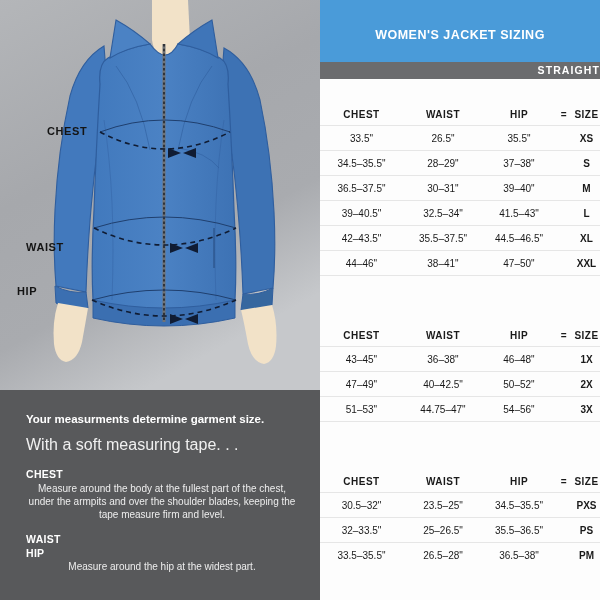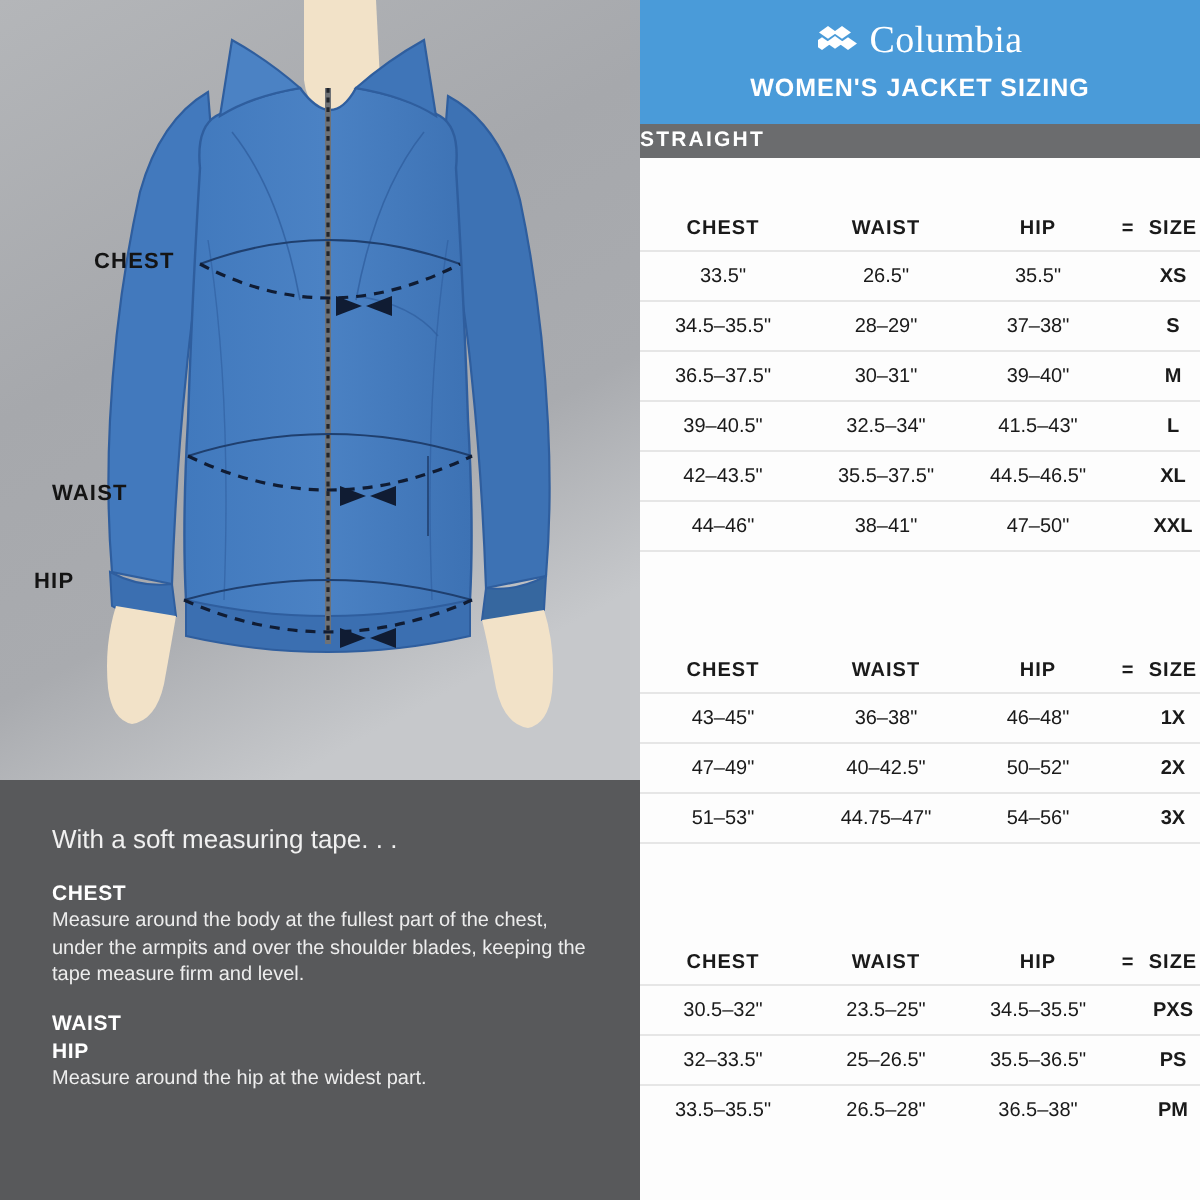--- a/index.html
+++ b/index.html
@@ -28,44 +28,44 @@
   .lbl-chest{left:47px;top:125px;}
   .lbl-waist{left:26px;top:241px;}
   .lbl-hip{left:17px;top:285px;}
 
   .instructions{
     position:absolute;left:0;top:390px;width:320px;height:210px;
     background:#58595b;color:#ffffff;
     box-sizing:border-box;padding:22px 22px 0 26px;
   }
   .ins-title{font-size:11.5px;font-weight:bold;margin:0 0 9px 0;line-height:1.25;}
-  .ins-sub{font-size:13px;margin:0 0 12px 0;line-height:1.25;color:#f0f0f0;}
+  .ins-sub{font-size:16px;margin:0 0 12px 0;line-height:1.25;color:#f0f0f0;}
   .ins-h{font-size:10.5px;font-weight:bold;margin:0;line-height:1.35;letter-spacing:.3px;}
-  .ins-p{font-size:10px;margin:0 0 11px 0;line-height:1.32;color:#ededed;}
+  .ins-p{font-size:10px;margin:0 0 11px 0;line-height:1.32;color:#ededed;text-align:center;}
 
   
   .right-col{position:absolute;left:320px;top:0;width:280px;height:600px;background:#fdfdfd;}
 
   .brandbar{
     height:62px;background:#4a9bd9;color:#fff;
     display:flex;flex-direction:column;align-items:center;justify-content:center;
   }
   .brandline{display:flex;align-items:center;gap:4px;}
   .brandmark{display:block;}
   .brandname{
     font-family:"Liberation Serif", serif;
     font-size:19px;line-height:1;letter-spacing:.2px;
   }
   .brandsub{
     margin-top:7px;font-size:12.5px;font-weight:bold;letter-spacing:.5px;
   }
 
   .sechead{
     background:#6b6c6e;color:#ffffff;
-    height:17px;line-height:17px;text-align:left;
+    height:17px;line-height:17px;text-align:right;
     font-size:10.5px;font-weight:bold;letter-spacing:1.1px;
   }
 
   .tbl{width:100%;border-collapse:collapse;background:#fdfdfd;table-layout:fixed;}
   .tbl th,.tbl td{
     text-align:center;color:#1a1a1a;
     padding:0;height:24px;vertical-align:middle;
     border-bottom:1px solid #e6e6e6;
   }
   .tbl tr:last-child td{border-bottom:none;}
@@ -168,47 +168,36 @@
           <polygon points="198,314 185,319 198,324" fill="#101c33"></polygon>
         </g>
       </svg>
 
       <div class="illo-label lbl-chest">CHEST</div>
       <div class="illo-label lbl-waist">WAIST</div>
       <div class="illo-label lbl-hip">HIP</div>
     </div>
 
     <div class="instructions">
+      <p class="ins-title">Your measurments determine garment size.</p>
       <p class="ins-sub">With a soft measuring tape. . .</p>
 
       <p class="ins-h">CHEST</p>
       <p class="ins-p">Measure around the body at the fullest part of the chest, under the armpits and over the shoulder blades, keeping the tape measure firm and level.</p>
 
       <p class="ins-h">WAIST</p>
 
       <p class="ins-h">HIP</p>
       <p class="ins-p">Measure around the hip at the widest part.</p>
     </div>
   </div>
 
   <div class="right-col">
 
     <div class="brandbar">
-      <div class="brandline">
-        <svg class="brandmark" width="22" height="15" viewBox="0 0 22 15">
-          <g fill="#ffffff">
-            <polygon points="5,0 9.5,3.2 5,6.4 0.5,3.2"></polygon>
-            <polygon points="12,0 16.5,3.2 12,6.4 7.5,3.2"></polygon>
-            <polygon points="8.5,5 13,8.2 8.5,11.4 4,8.2"></polygon>
-            <polygon points="2,5.6 6.5,8.8 2,12 -2.5,8.8"></polygon>
-            <polygon points="15,5.6 19.5,8.8 15,12 10.5,8.8"></polygon>
-          </g>
-        </svg>
-        <span class="brandname">Columbia</span>
-      </div>
       <div class="brandsub">WOMEN'S JACKET SIZING</div>
     </div>
 
     <div class="sechead">STRAIGHT</div>
     <table class="tbl">
       <colgroup>
           <col class="c-chest">
           <col class="c-waist">
           <col class="c-hip">
           <col class="c-eq">

